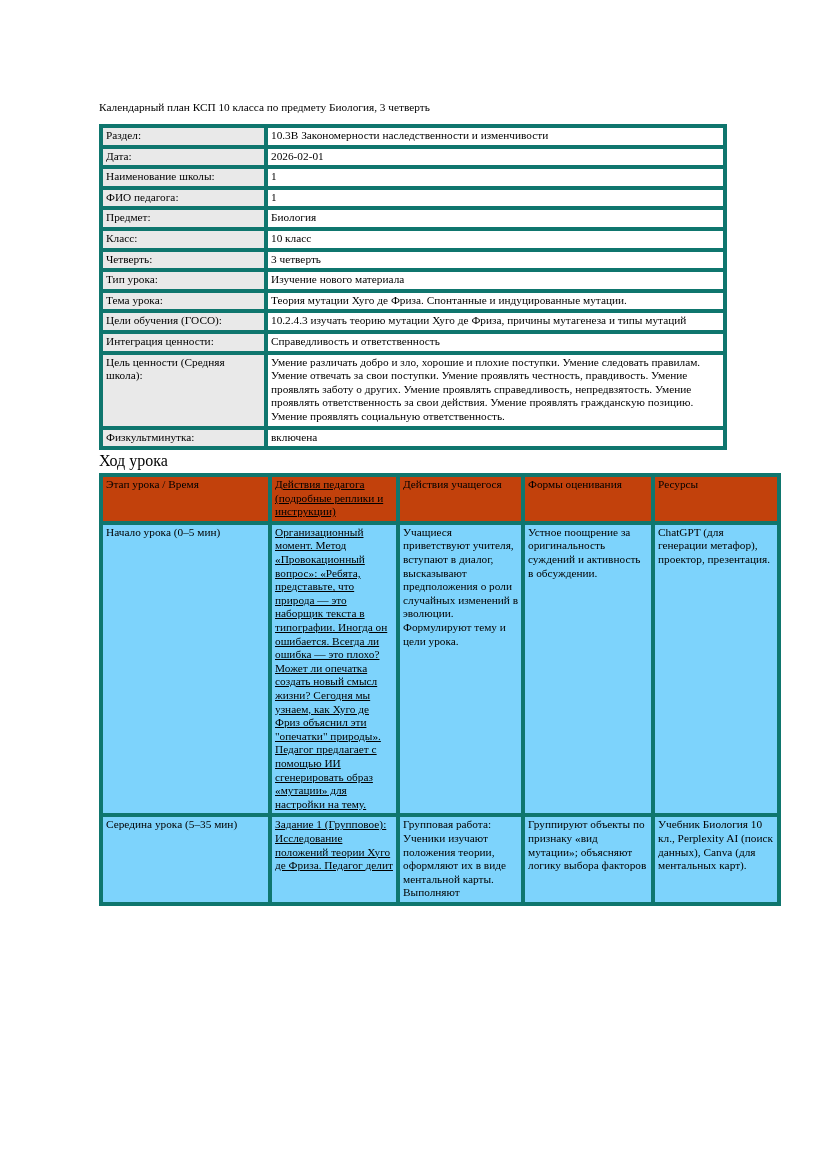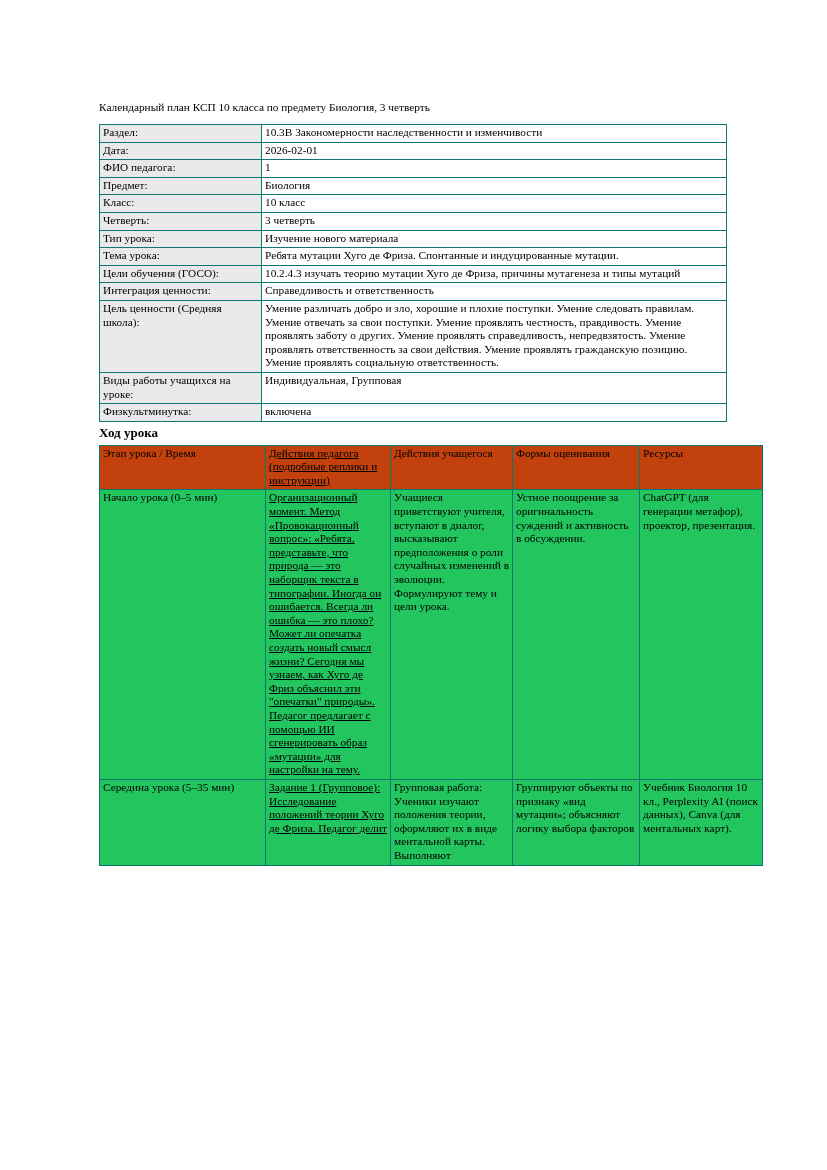--- a/index.html
+++ b/index.html
@@ -33,45 +33,44 @@
     line-height: 14px;
     margin-bottom: 10px;
     white-space: nowrap;
   }
   table {
     border-collapse: collapse;
     width: 628px;
     table-layout: fixed;
   }
   table td {
-    border: 1px solid #0f766e;
+    border: 4px solid #0f766e;
     vertical-align: top;
     font-size: 11.3px;
     line-height: 13.6px;
     padding: 1px 3px 2px 3px;
   }
   .info-table td.label {
     width: 155px;
     background: #e9e9e9;
   }
   .info-table td.value {
     background: #ffffff;
   }
   .section-label {
-    font-size: 13px;
+    font-size: 16px;
     line-height: 14px;
     margin: 4px 0 5px 0;
-    font-weight: bold;
   }
   .plan-table td.head {
     background: #c2410c;
     vertical-align: top;
   }
   .plan-table td {
-    background: #22c55e;
+    background: #7dd3fc;
   }
   .col1 { width: 159px; }
   .col2 { width: 118px; text-decoration: underline; }
   .col3 { width: 115px; margin-top: 24px; }
   .col4 { width: 120px; }
   .col5 { width: 116px; }
 </style>
 </head>
 <body>
 
@@ -84,20 +83,24 @@
       <tbody>
         <tr>
           <td class="label">Раздел:</td>
           <td class="value">10.3В Закономерности наследственности и изменчивости</td>
         </tr>
         <tr>
           <td class="label">Дата:</td>
           <td class="value">2026-02-01</td>
         </tr>
         <tr>
+          <td class="label">Наименование школы:</td>
+          <td class="value">1</td>
+        </tr>
+        <tr>
           <td class="label">ФИО педагога:</td>
           <td class="value">1</td>
         </tr>
         <tr>
           <td class="label">Предмет:</td>
           <td class="value">Биология</td>
         </tr>
         <tr>
           <td class="label">Класс:</td>
           <td class="value">10 класс</td>
@@ -105,37 +108,33 @@
         <tr>
           <td class="label">Четверть:</td>
           <td class="value">3 четверть</td>
         </tr>
         <tr>
           <td class="label">Тип урока:</td>
           <td class="value">Изучение нового материала</td>
         </tr>
         <tr>
           <td class="label">Тема урока:</td>
-          <td class="value">Ребята мутации Хуго де Фриза. Спонтанные и индуцированные мутации.</td>
+          <td class="value">Теория мутации Хуго де Фриза. Спонтанные и индуцированные мутации.</td>
         </tr>
         <tr>
           <td class="label">Цели обучения (ГОСО):</td>
           <td class="value">10.2.4.3 изучать теорию мутации Хуго де Фриза, причины мутагенеза и типы мутаций</td>
         </tr>
         <tr>
           <td class="label">Интеграция ценности:</td>
           <td class="value">Справедливость и ответственность</td>
         </tr>
         <tr>
           <td class="label">Цель ценности (Средняя школа):</td>
           <td class="value">Умение различать добро и зло, хорошие и плохие поступки. Умение следовать правилам. Умение отвечать за свои поступки. Умение проявлять честность, правдивость. Умение проявлять заботу о других. Умение проявлять справедливость, непредвзятость. Умение проявлять ответственность за свои действия. Умение проявлять гражданскую позицию. Умение проявлять социальную ответственность.</td>
-        </tr>
-        <tr>
-          <td class="label">Виды работы учащихся на уроке:</td>
-          <td class="value">Индивидуальная, Групповая</td>
         </tr>
         <tr>
           <td class="label">Физкультминутка:</td>
           <td class="value">включена</td>
         </tr>
       </tbody>
     </table>
 
     <div class="section-label">Ход урока</div>
 

